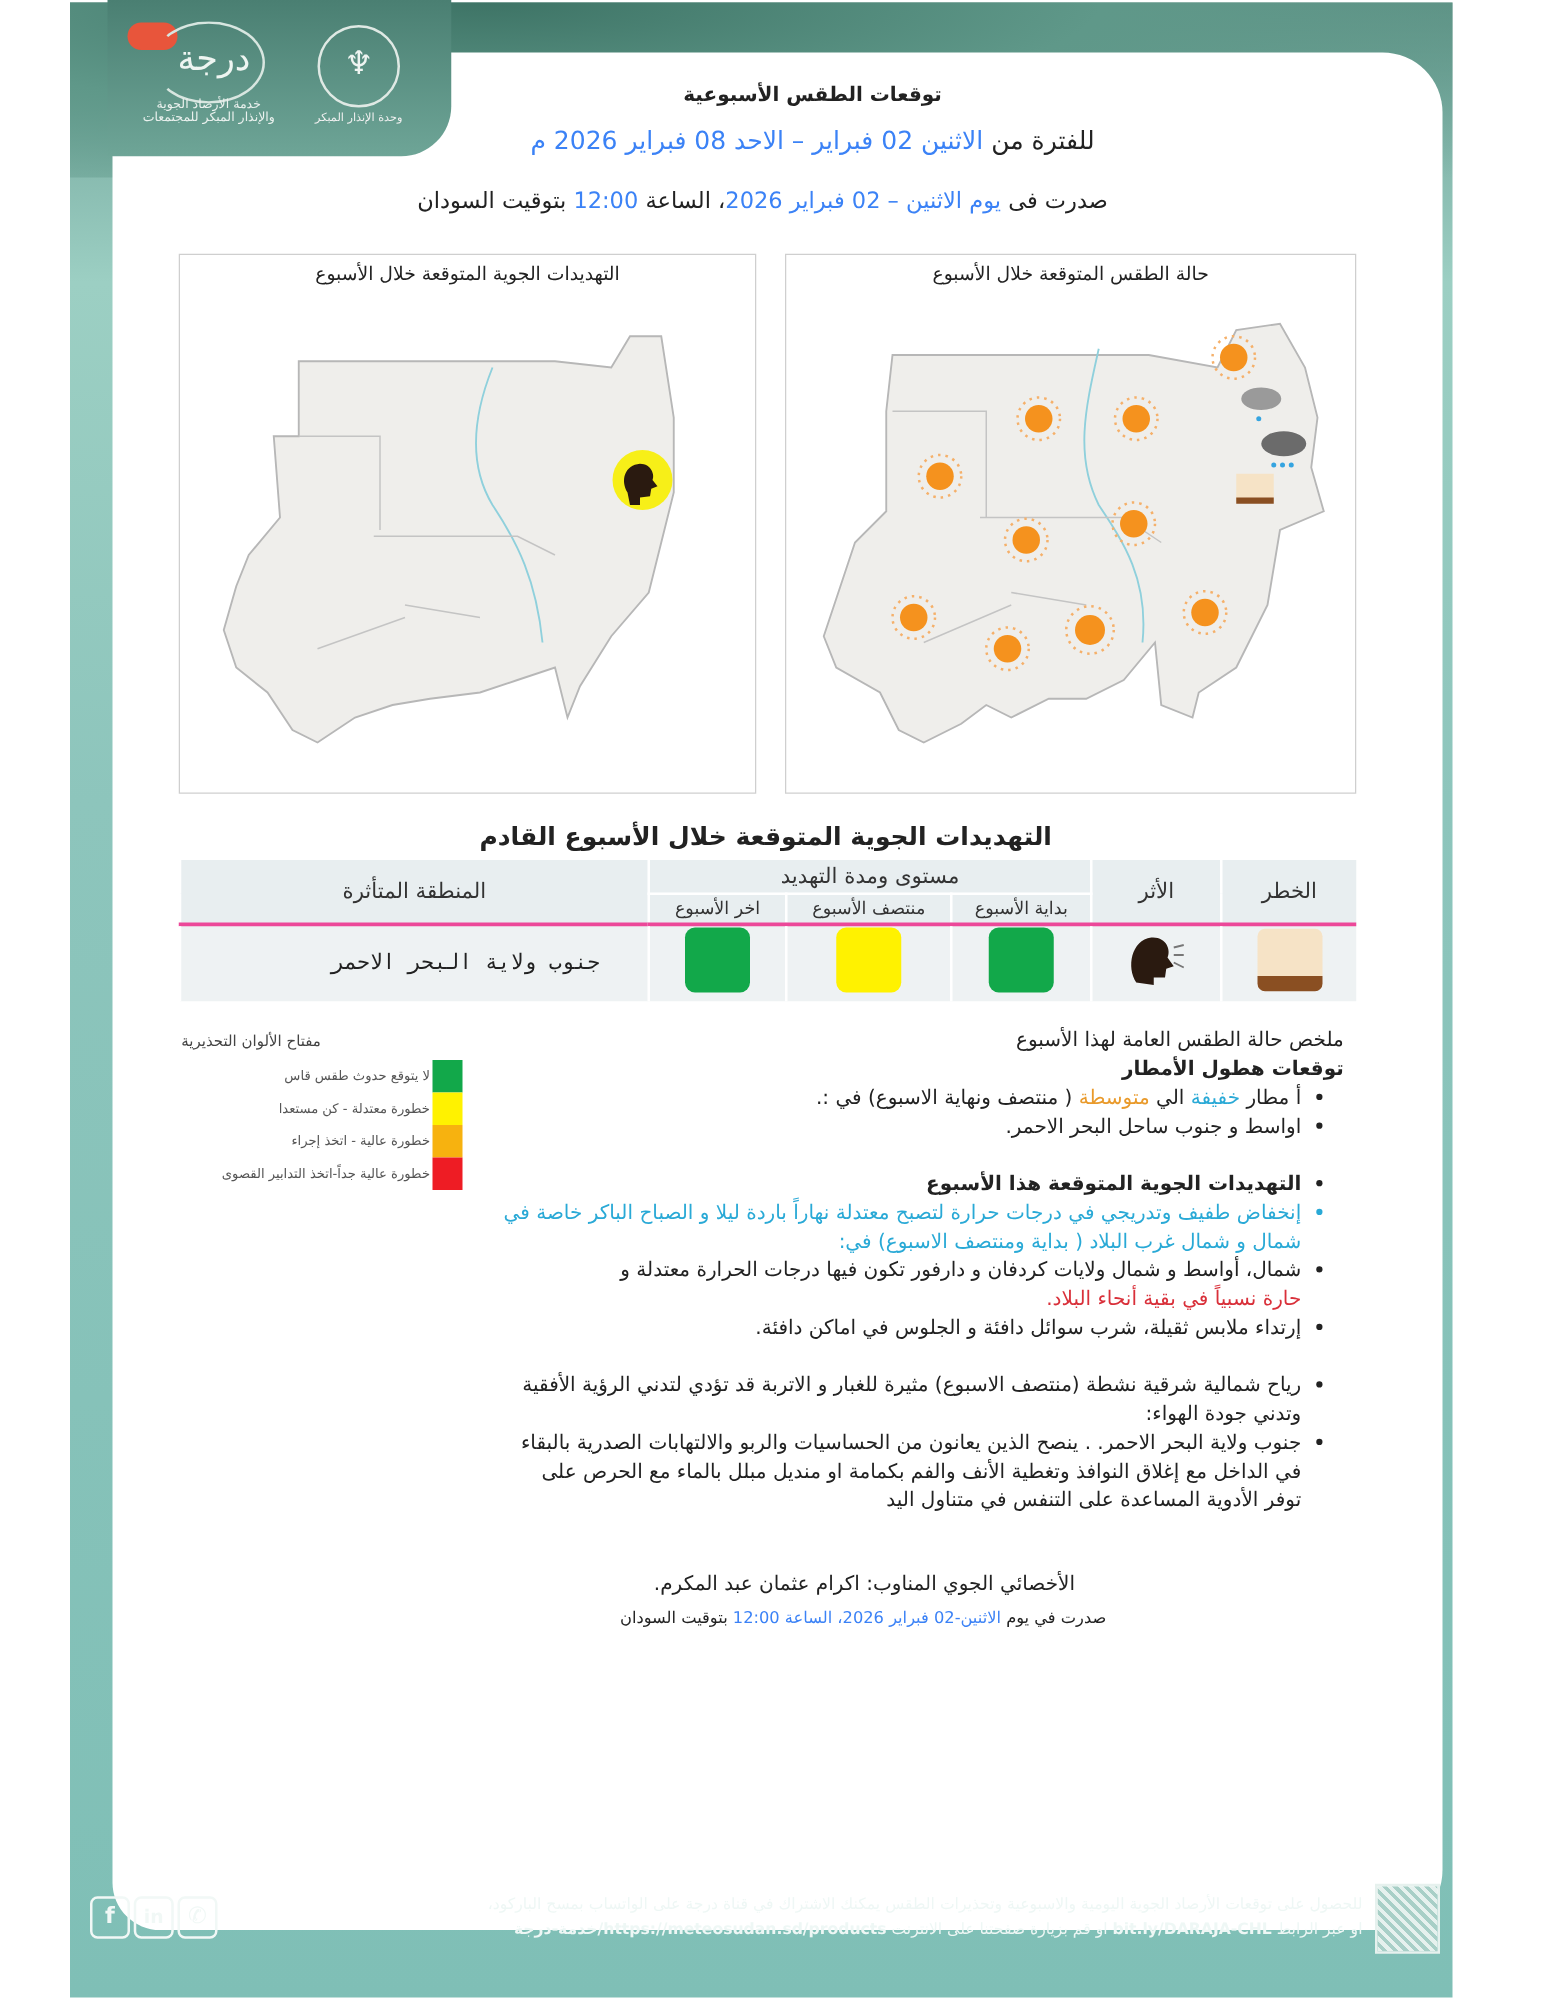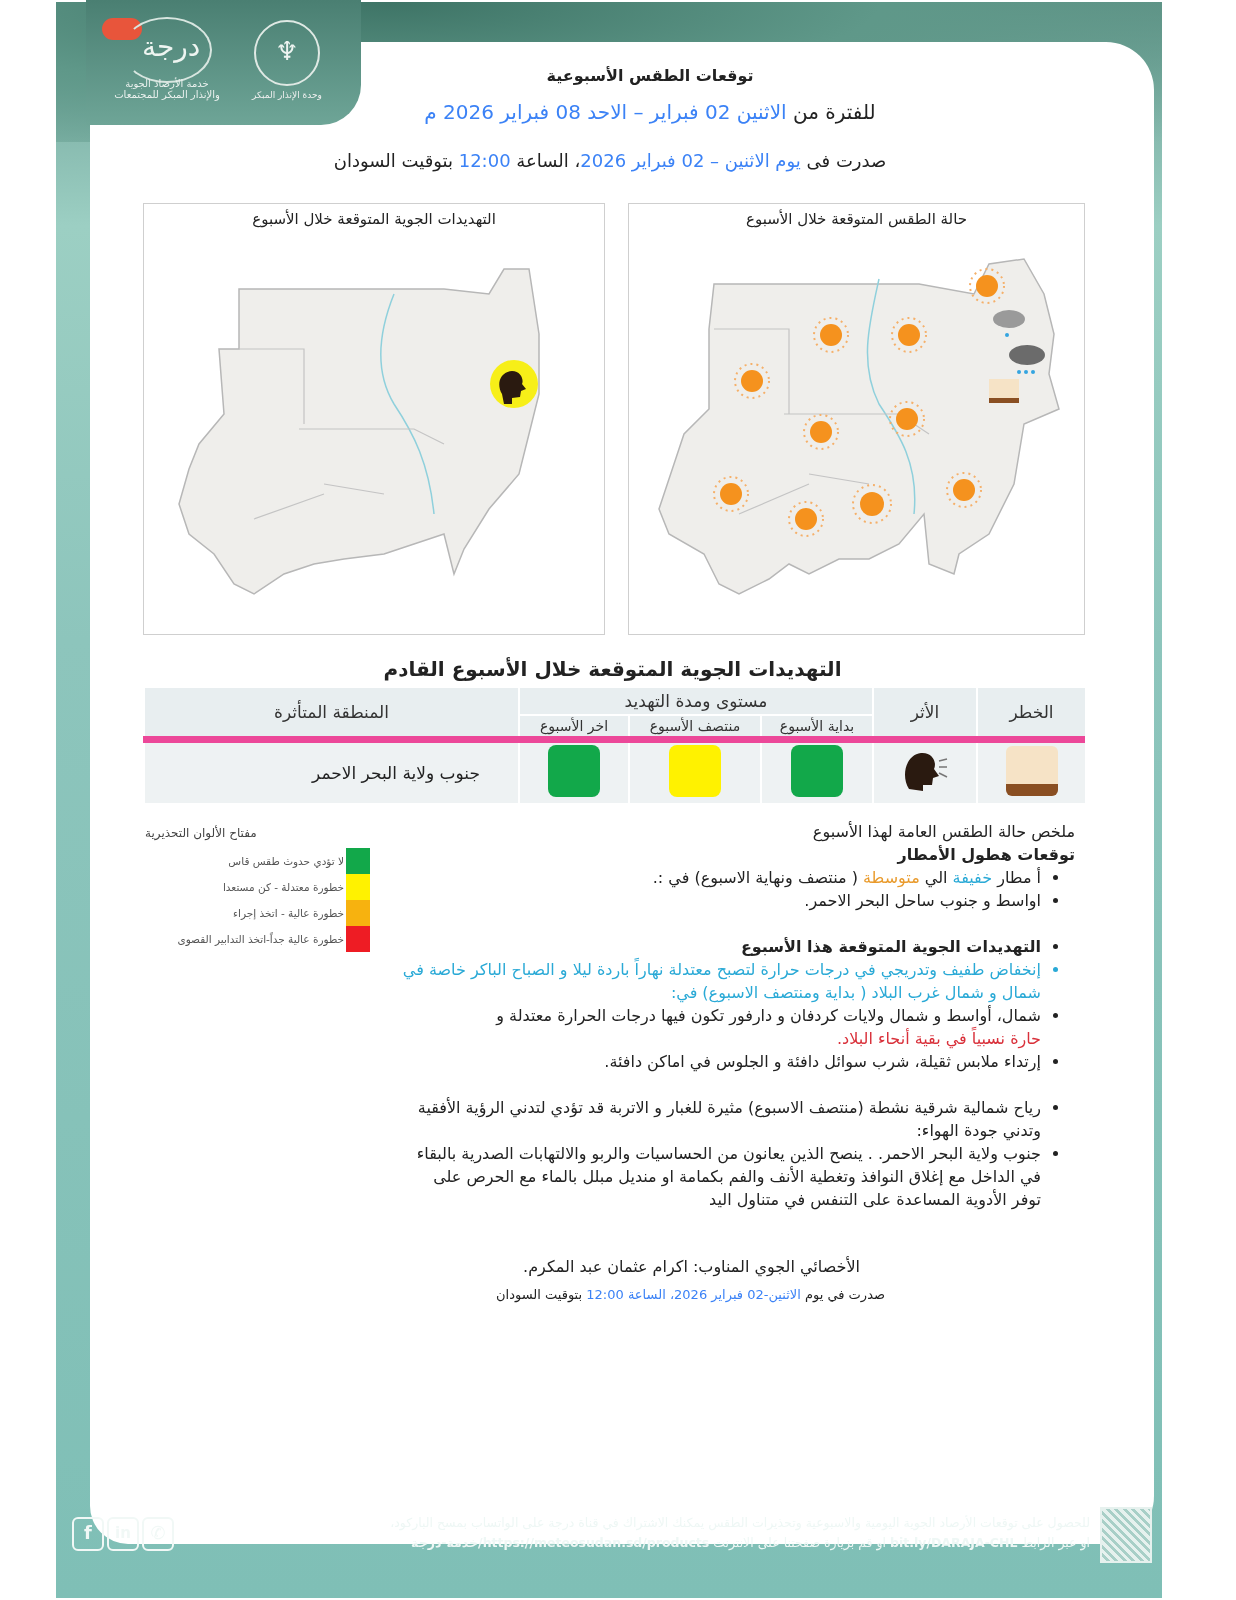--- a/index.html
+++ b/index.html
@@ -26,21 +26,21 @@
   .blue { color:#3b82f6; }
   .orange { color:#e99a2b; }
   .cyan { color:#29a9d6; }
   .red { color:#d9303a; }
   .map-box { position:absolute; top:203px; height:430px; border:1.5px solid #cfcfcf; background:#fff; }
   .map-title { position:absolute; top:6px; left:0; right:0; text-align:center; font-size:15px; direction:rtl; }
   .map-svg { position:absolute; left:0; top:30px; }
   .threats-heading { position:absolute; left:140px; width:945px; top:657px; text-align:center; font-size:20px; font-weight:bold; direction:rtl; }
   table.threats { position:absolute; left:143px; top:688px; width:942px; border-collapse:collapse; direction:rtl; }
   table.threats th { background:#e8eef0; font-weight:normal; font-size:17px; border-left:2px solid #fff; color:#333; }
-  table.threats td { background:#eef2f3; border-left:2px solid #fff; border-top:7px solid #ec4899; height:58px; text-align:center; }
+  table.threats td { background:#eef2f3; border-left:2px solid #fff; border-top:3px solid #ec4899; height:58px; text-align:center;font-family:Liberation Mono, monospace; }
   .sq { display:inline-block; width:52px; height:52px; border-radius:8px; }
   .legend { position:absolute; left:145px; top:826px; width:225px; direction:rtl; }
   .legend-title { font-size:12px; color:#444; text-align:left; margin-bottom:8px; }
   .legend-row { display:flex; flex-direction:row; align-items:center; height:26px; }
   .legend-swatch { width:24px; height:26px; }
   .legend-label { font-size:10.5px; color:#555; margin-right:2px; white-space:nowrap; }
   .summary { position:absolute; left:400px; width:675px; top:820px; direction:rtl; font-size:16px; line-height:23px; }
   .summary ul { margin:0; padding:0 34px 0 0; }
   .summary li { margin:0; }
   .sig { position:absolute; left:430px; width:430px; top:1257px; text-align:right; direction:rtl; font-size:16px; }
@@ -195,21 +195,21 @@
     <td><span class="sq" style="background: rgb(18, 168, 74);"></span></td>
     <td style="text-align:right;padding-right:38px;font-size:17px;">جنوب ولاية البحر الاحمر</td>
   </tr>
 </tbody>
   </table>
 
 <div class="legend">
   <div class="legend-title">مفتاح الألوان التحذيرية</div>
   <div class="legend-row">
       <span class="legend-swatch" style="background: rgb(18, 168, 74);"></span>
-      <span class="legend-label">لا تؤدي حدوث طقس قاس</span>
+      <span class="legend-label">لا يتوقع حدوث طقس قاس</span>
     </div>
   <div class="legend-row">
       <span class="legend-swatch" style="background: rgb(255, 242, 0);"></span>
       <span class="legend-label">خطورة معتدلة - كن مستعدا</span>
     </div>
   <div class="legend-row">
       <span class="legend-swatch" style="background: rgb(247, 178, 15);"></span>
       <span class="legend-label">خطورة عالية - اتخذ إجراء</span>
     </div>
   <div class="legend-row">

